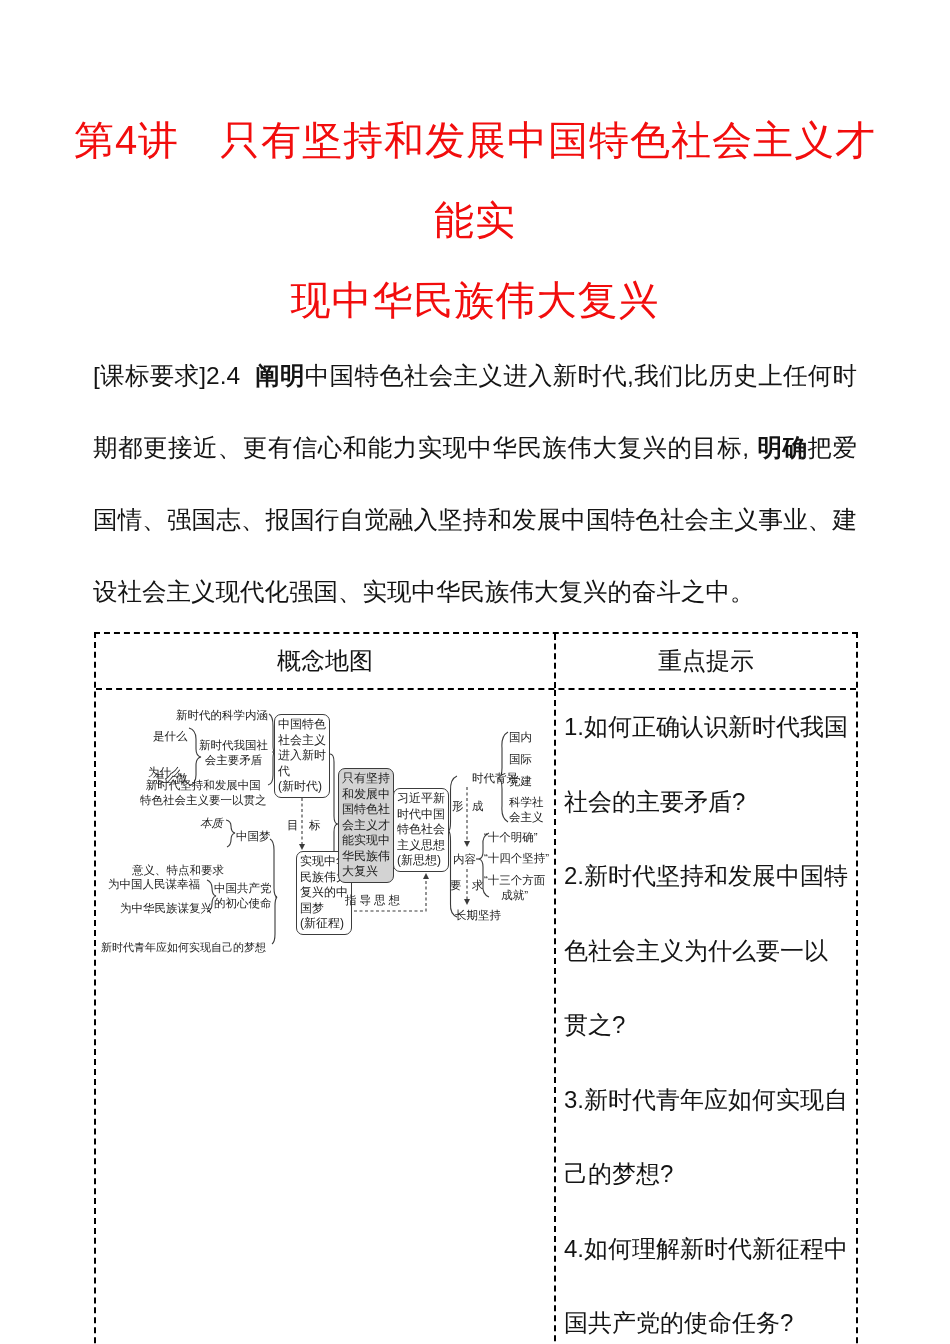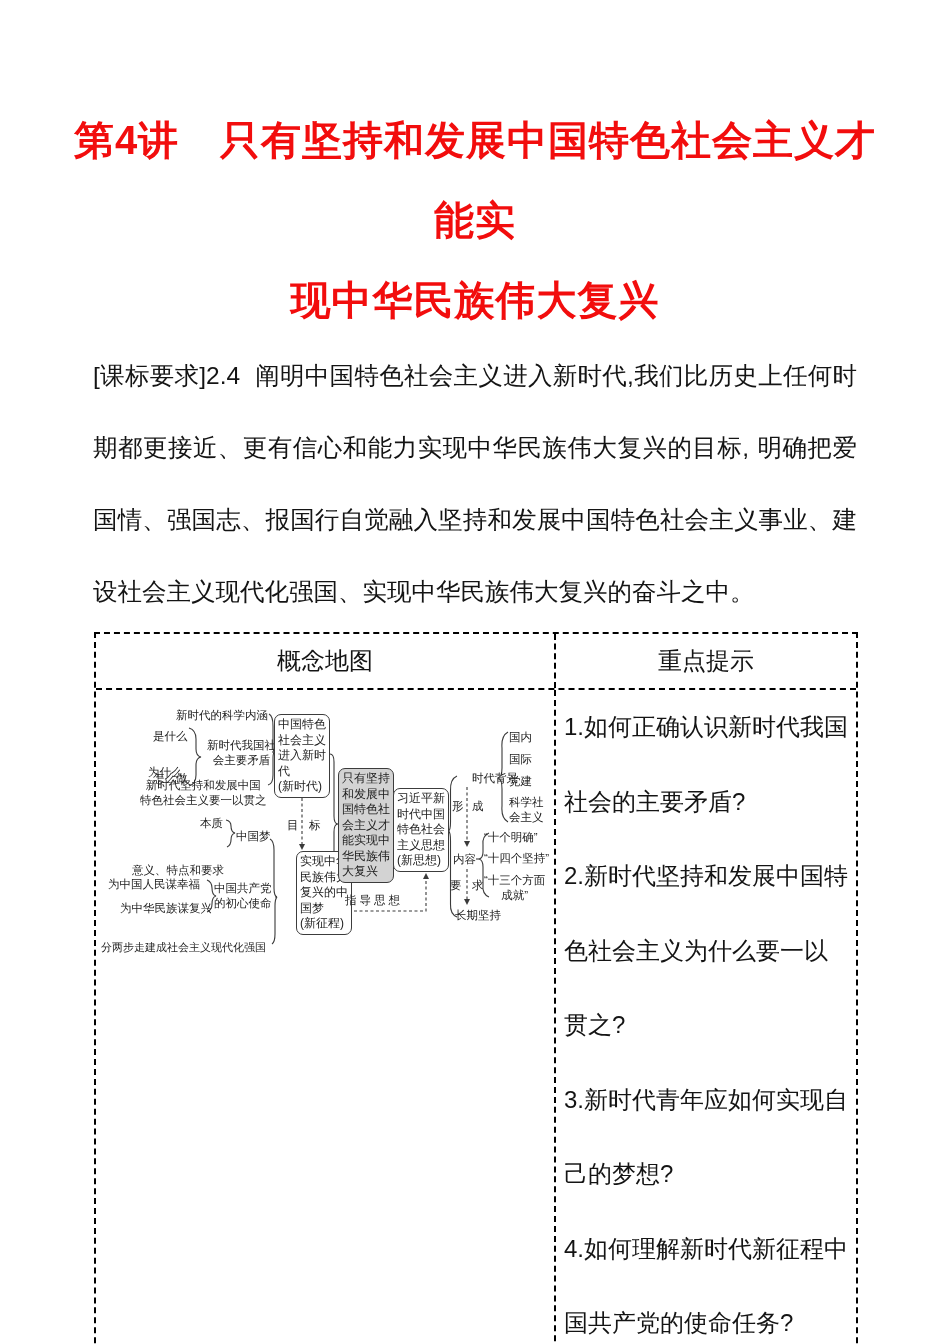--- a/index.html
+++ b/index.html
@@ -1,23 +1,23 @@
 <!DOCTYPE html>
 <html><head>
 <meta charset="utf-8">
 <style>
   html,body { margin:0; padding:0; background:#ffffff; }
   body { width:950px; height:1344px; font-family:"Liberation Sans","DejaVu Sans",sans-serif; color:#111; }
   .page { position:relative; width:950px; height:1344px; overflow:hidden; background:#fff; }
 
-  .title { margin:100px 58px 0; text-align:center; font-size:40px; font-weight:bold;
+  .title { margin:100px 58px 0; text-align:center; font-size:40px; font-weight:normal;
            line-height:80px; color:#f20d0d; white-space:pre-line; letter-spacing:1px; }
 
   .req { margin:0 93px; font-size:24.5px; line-height:72px; text-align:justify; color:#141414; }
-  .req b { font-weight:normal;margin-left:8px; }
+  .req b { font-weight:bold;margin-left:8px; }
 
   .tbl { margin-left:94px; margin-top:4px; width:764px; box-sizing:border-box; border:2px dashed #000; }
   .thead { display:flex; height:54px; border-bottom:2px dashed #000; }
   .th { display:flex; align-items:center; justify-content:center; font-size:24px; color:#141414; }
   .th.l { width:460px; box-sizing:border-box; border-right:2px dashed #000; }
   .th.r { flex:1; }
   .tbody { display:flex; min-height:666px; }
   .td.l { width:460px; box-sizing:border-box; border-right:2px dashed #000; padding-top:4px; }
   .td.r { flex:1; padding:0 8px; font-size:24px; line-height:74.5px; color:#141414; }
   .td.r p { margin:0; }
@@ -81,32 +81,32 @@
               <polygon points="327,185 333,185 330,179"></polygon>
               <polygon points="368,147 374,147 371,153"></polygon>
               <polygon points="368,205 374,205 371,211"></polygon>
             </g>
           </svg>
 
           <div class="n" style="left:80px;top:14px;">新时代的科学内涵</div>
           <div class="n" style="left:57px;top:35px;">是什么</div>
           <div class="n" style="left:52px;top:59px;margin-top:12px;">为什么</div>
           <div class="n" style="left:57px;top:77px;">怎么做</div>
-          <div class="n c" style="left:103px;top:44px;margin-left:8px;">新时代我国社
+          <div class="n c" style="left:103px;top:44px;">新时代我国社
 会主要矛盾</div>
           <div class="n c" style="left:44px;top:84px;">新时代坚持和发展中国
 特色社会主义要一以贯之</div>
-          <div class="n" style="left:104px;top:122px;">本质</div>
+          <div class="n" style="left:104px;top:122px;font-style:italic;">本质</div>
           <div class="n" style="left:36px;top:140px;margin-top:29px;">意义、特点和要求</div>
           <div class="n" style="left:140px;top:135px;">中国梦</div>
           <div class="n" style="left:12px;top:183px;">为中国人民谋幸福</div>
           <div class="n" style="left:24px;top:207px;">为中华民族谋复兴</div>
           <div class="n c" style="left:118px;top:187px;">中国共产党
 的初心使命</div>
-          <div class="n sm" style="left:5px;top:246px;">分两步走建成社会主义现代化强国</div>
+          <div class="n sm" style="left:5px;top:246px;">新时代青年应如何实现自己的梦想</div>
 
           <div class="bx" style="left:178px;top:20px;">中国特色
 社会主义
 进入新时
 代
 (新时代)</div>
           <div class="bx" style="left:180px;top:157px;margin-left:20px;">实现中华
 民族伟大
 复兴的中
 国梦

